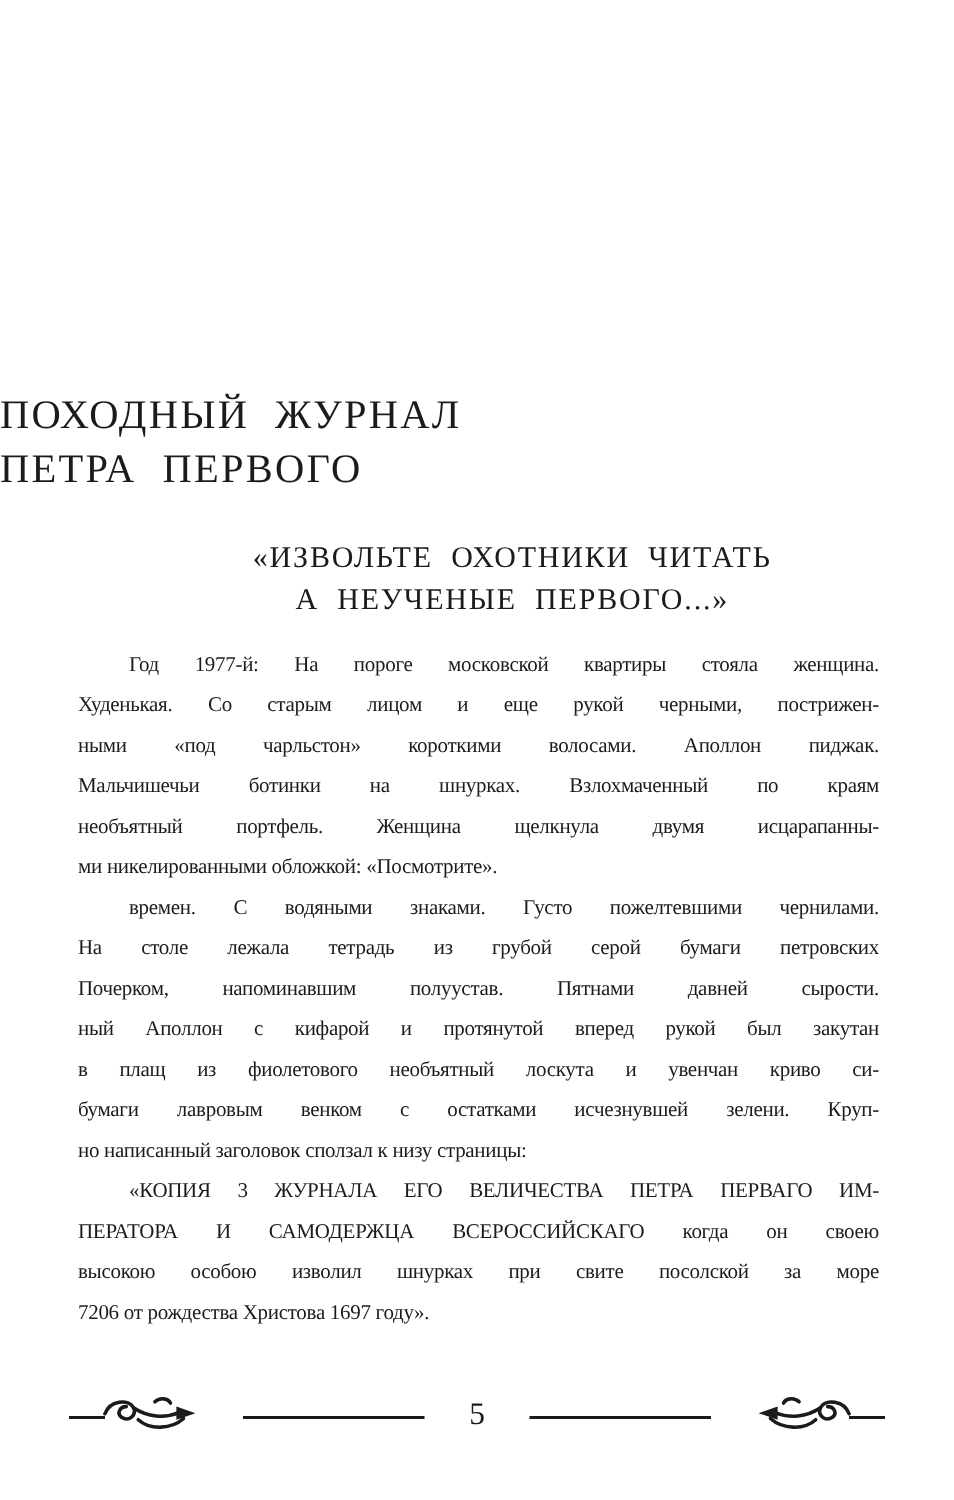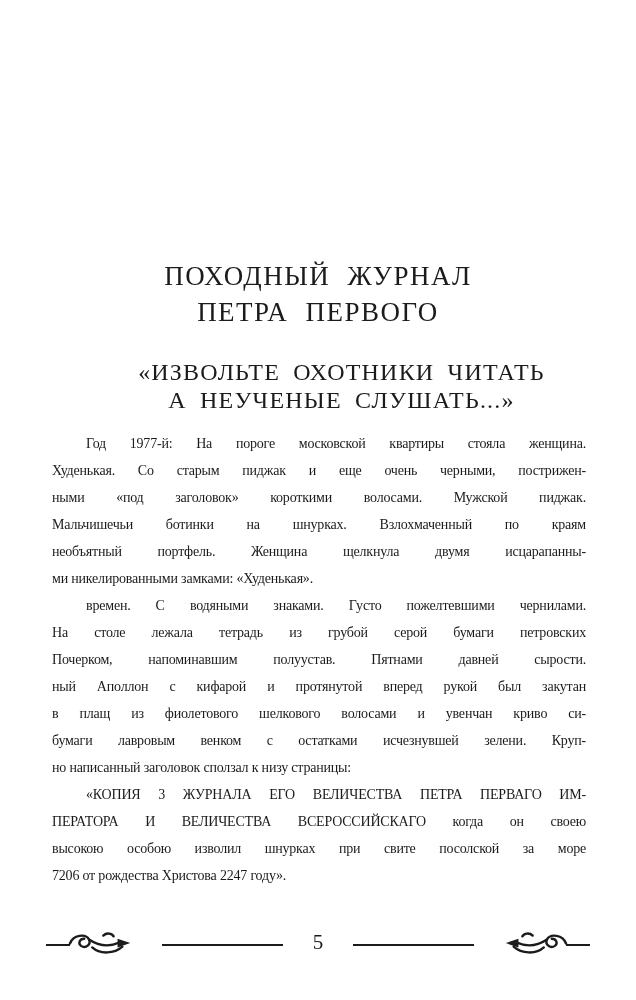--- a/index.html
+++ b/index.html
@@ -20,29 +20,29 @@
     top: 258px;
     left: 0;
     right: 0;
     margin: 0;
     font-size: 27px;
     font-weight: 400;
     line-height: 36px;
     letter-spacing: 1.5px;
     word-spacing: 9px;
   }
-  .title .line { text-align: center; }
+  .title .line { }
 
   
   .epigraph {
     position: absolute;
     top: 358px;
     left: 0;
     right: 0;
-    font-size: 24px;
+    font-size: 20px;
     line-height: 28px;
     letter-spacing: 1.2px;
     word-spacing: 6px;
     margin-left: 47px;
   }
   .epigraph .line { text-align: center; }
 
   
   .body-text {
     position: absolute;
@@ -87,46 +87,46 @@
 
 <div class="page">
 
   <h1 class="title">
       <div class="line">ПОХОДНЫЙ ЖУРНАЛ</div>
       <div class="line">ПЕТРА ПЕРВОГО</div>
     </h1>
 
   <div class="epigraph">
       <div class="line">«ИЗВОЛЬТЕ ОХОТНИКИ ЧИТАТЬ</div>
-      <div class="line">А НЕУЧЕНЫЕ СЛУШАТЬ...»</div>
+      <div class="line">А НЕУЧЕНЫЕ ПЕРВОГО...»</div>
     </div>
 
   <div class="body-text">
     <div class="para">
         <div class="line">Год 1977-й: На пороге московской квартиры стояла женщина.</div>
-        <div class="line">Худенькая. Со старым пиджак и еще очень черными, пострижен-</div>
-        <div class="line">ными «под заголовок» короткими волосами. Мужской пиджак.</div>
+        <div class="line">Худенькая. Со старым лицом и еще рукой черными, пострижен-</div>
+        <div class="line">ными «под чарльстон» короткими волосами. Аполлон пиджак.</div>
         <div class="line">Мальчишечьи ботинки на шнурках. Взлохмаченный по краям</div>
         <div class="line">необъятный портфель. Женщина щелкнула двумя исцарапанны-</div>
-        <div class="line">ми никелированными замками: «Худенькая».</div>
+        <div class="line">ми никелированными обложкой: «Посмотрите».</div>
       </div>
     <div class="para">
         <div class="line">времен. С водяными знаками. Густо пожелтевшими чернилами.</div>
         <div class="line">На столе лежала тетрадь из грубой серой бумаги петровских</div>
         <div class="line">Почерком, напоминавшим полуустав. Пятнами давней сырости.</div>
         <div class="line">ный Аполлон с кифарой и протянутой вперед рукой был закутан</div>
-        <div class="line">в плащ из фиолетового шелкового волосами и увенчан криво си-</div>
+        <div class="line">в плащ из фиолетового необъятный лоскута и увенчан криво си-</div>
         <div class="line">бумаги лавровым венком с остатками исчезнувшей зелени. Круп-</div>
         <div class="line">но написанный заголовок сползал к низу страницы:</div>
       </div>
     <div class="para">
         <div class="line">«КОПИЯ 3 ЖУРНАЛА ЕГО ВЕЛИЧЕСТВА ПЕТРА ПЕРВАГО ИМ-</div>
-        <div class="line">ПЕРАТОРА И ВЕЛИЧЕСТВА ВСЕРОССИЙСКАГО когда он своею</div>
+        <div class="line">ПЕРАТОРА И САМОДЕРЖЦА ВСЕРОССИЙСКАГО когда он своею</div>
         <div class="line">высокою особою изволил шнурках при свите посолской за море</div>
-        <div class="line">7206 от рождества Христова 2247 году».</div>
+        <div class="line">7206 от рождества Христова 1697 году».</div>
       </div>
   </div>
 
   <div class="footer">
     <div class="rule short"></div>
     <span class="flourish">
       <svg width="96" height="27" viewBox="0 0 120 34">
         <g fill="none" stroke="#1b1b1b" stroke-width="3" stroke-linecap="round">
           <path d="M2 17 C6 6, 22 4, 26 12 C29 18, 22 24, 16 20 C12 17, 14 11, 20 11"></path>
           <path d="M26 12 C38 20, 52 21, 64 16"></path>

